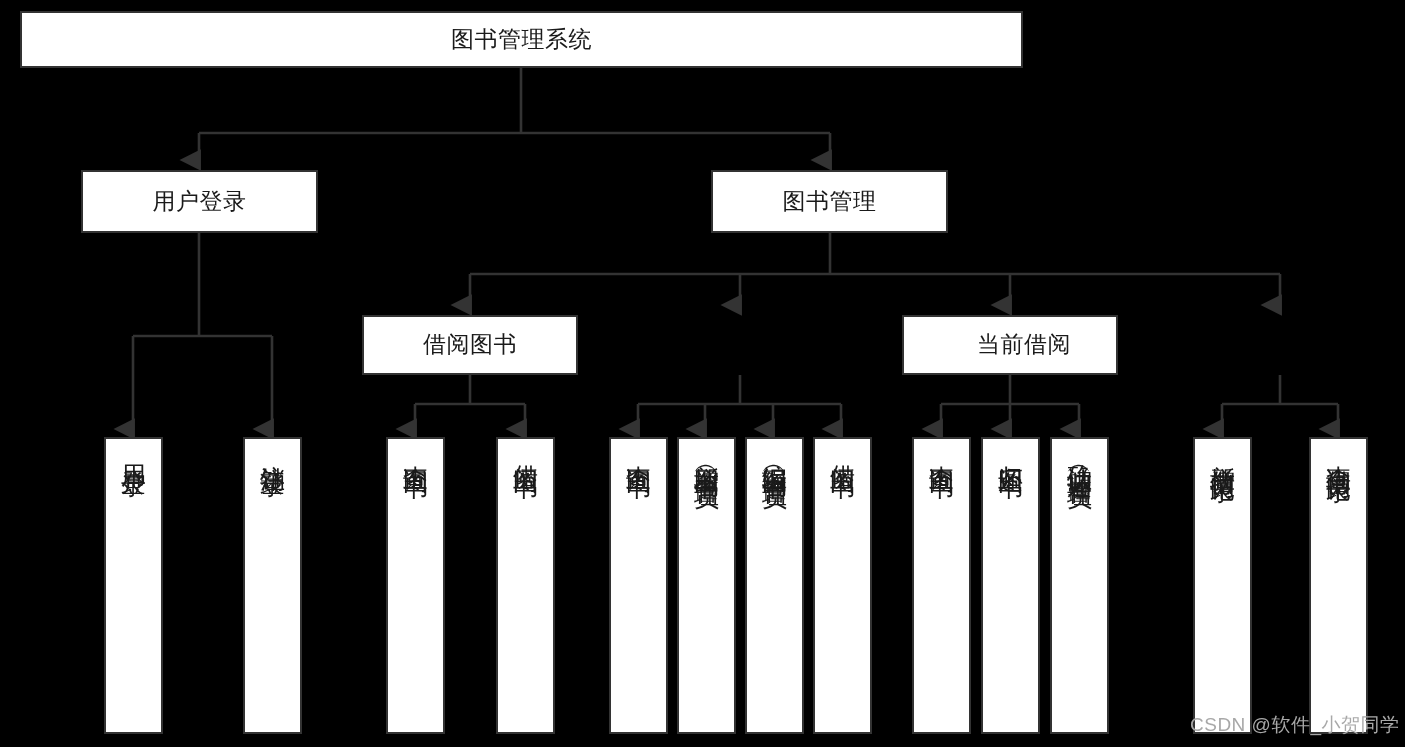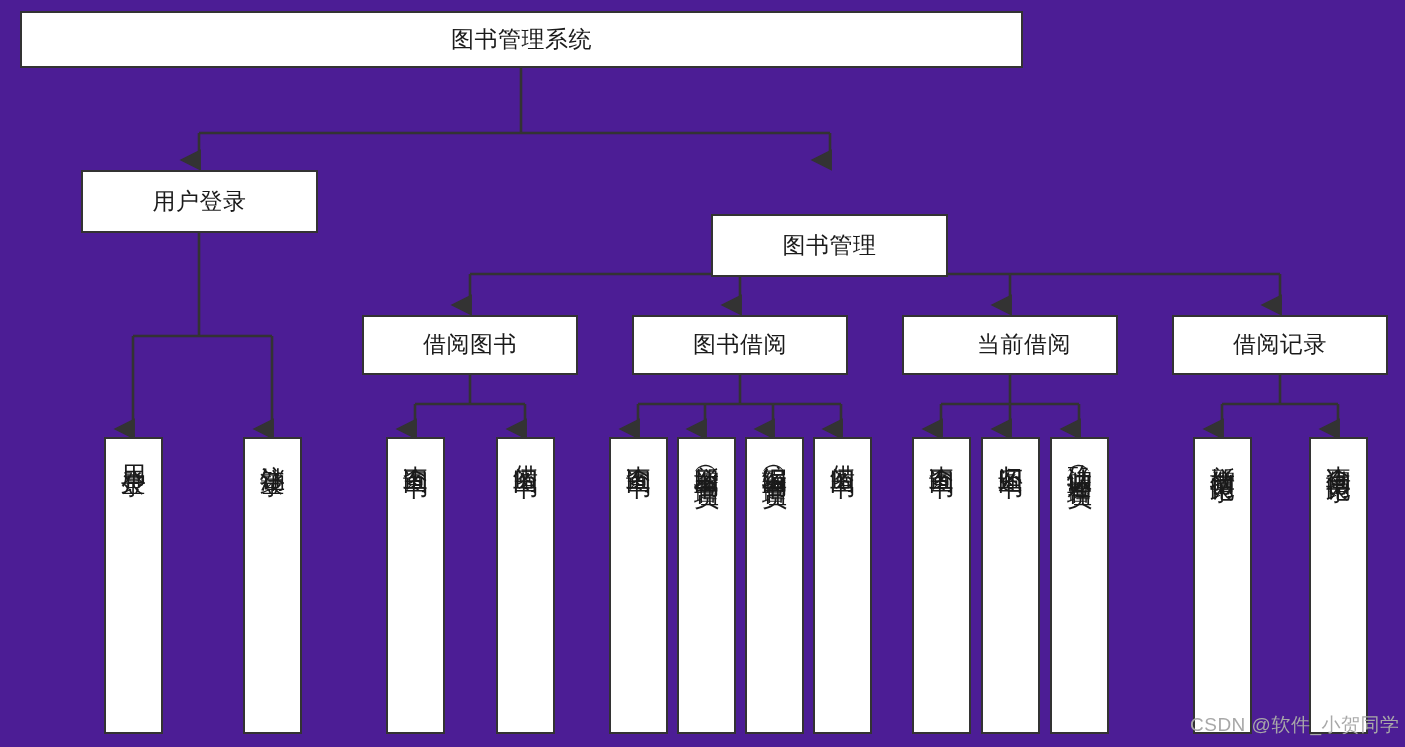--- a/index.html
+++ b/index.html
@@ -7,21 +7,21 @@
     padding: 0;
     background: #ffffff;
   }
   body {
     font-family: "Liberation Sans", "DejaVu Sans", sans-serif;
   }
   #canvas {
     position: relative;
     width: 1405px;
     height: 747px;
-    background: #4c1d95;
+    background: #000000;
     overflow: hidden;
   }
   svg.wires {
     position: absolute;
     left: 0;
     top: 0;
     width: 1405px;
     height: 747px;
     pointer-events: none;
   }
@@ -125,35 +125,29 @@
     </g>
   </svg>
 
   <div class="node horiz" style="left:20px; top:11px; width:1003px; height:57px;">
     <span class="label">图书管理系统</span>
   </div>
 
   <div class="node horiz" style="left:81px; top:170px; width:237px; height:63px;">
     <span class="label">用户登录</span>
   </div>
-  <div class="node horiz" style="left:711px; top:170px; width:237px; height:63px;margin-top:44px;">
+  <div class="node horiz" style="left:711px; top:170px; width:237px; height:63px;">
     <span class="label">图书管理</span>
   </div>
 
   <div class="node horiz" style="left:362px; top:315px; width:216px; height:60px;">
     <span class="label">借阅图书</span>
   </div>
-  <div class="node horiz" style="left:632px; top:315px; width:216px; height:60px;">
-    <span class="label">图书借阅</span>
-  </div>
   <div class="node horiz" style="left:902px; top:315px; width:216px; height:60px;padding-left:28px;">
     <span class="label">当前借阅</span>
-  </div>
-  <div class="node horiz" style="left:1172px; top:315px; width:216px; height:60px;">
-    <span class="label">借阅记录</span>
   </div>
 
   <div class="node vert" style="left:104px; top:437px; width:59px; height:297px;">
     <span class="label">用户登录</span>
   </div>
   <div class="node vert" style="left:243px; top:437px; width:59px; height:297px;">
     <span class="label">注销登录</span>
   </div>
 
   <div class="node vert" style="left:386px; top:437px; width:59px; height:297px;">

